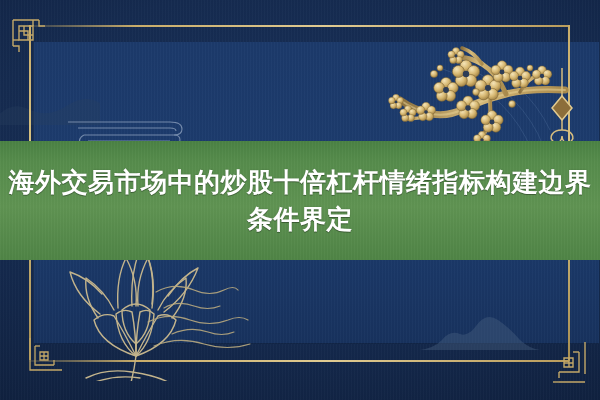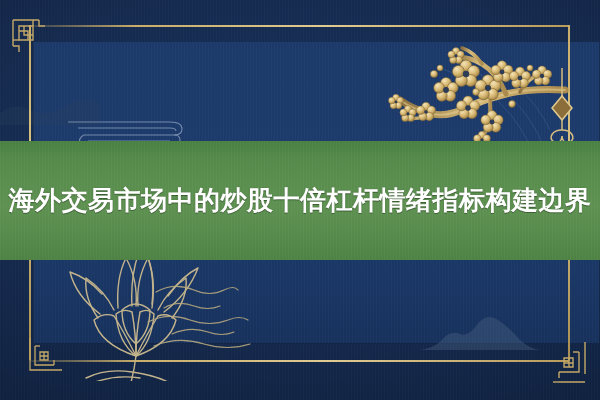--- a/index.html
+++ b/index.html
@@ -453,15 +453,16 @@
   <div class="mountain">
     <svg width="120" height="42" viewBox="0 0 120 42">
       <path d="M0 42 Q14 40 22 32 Q30 22 40 26 Q48 29 56 18 Q66 4 78 12 Q90 20 100 32 Q110 41 120 42 Z" fill="#4a6281" opacity="0.75"></path>
     </svg>
   </div>
 
   <div class="green-band"></div>
 
   <div class="title-wrap">
     <div class="title-line">海外交易市场中的炒股十倍杠杆情绪指标构建边界</div>
+    <div class="title-line">条件界定</div>
   </div>
 
 </div>
 
 </body></html>

